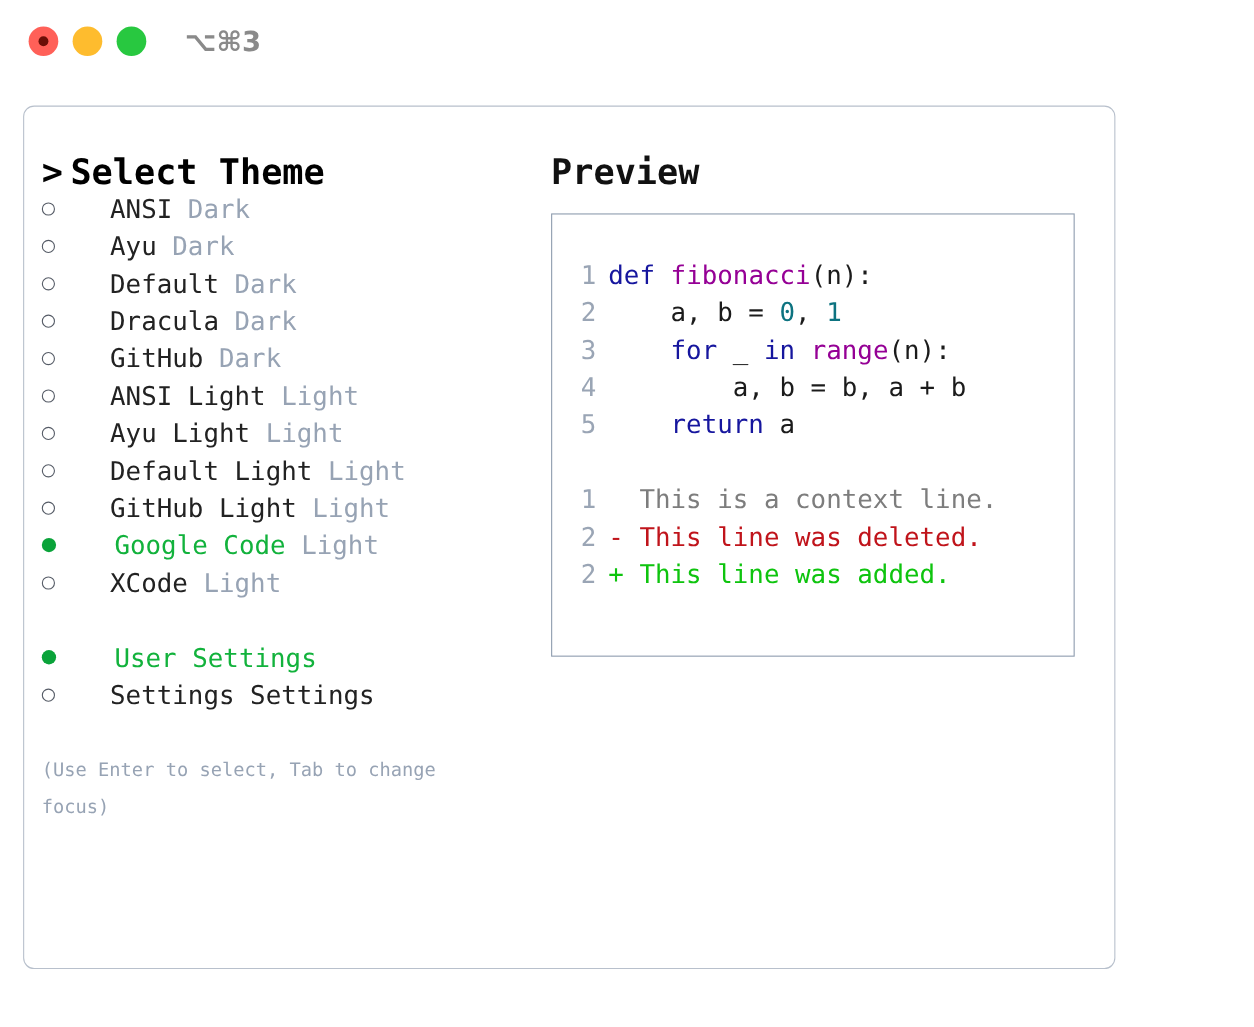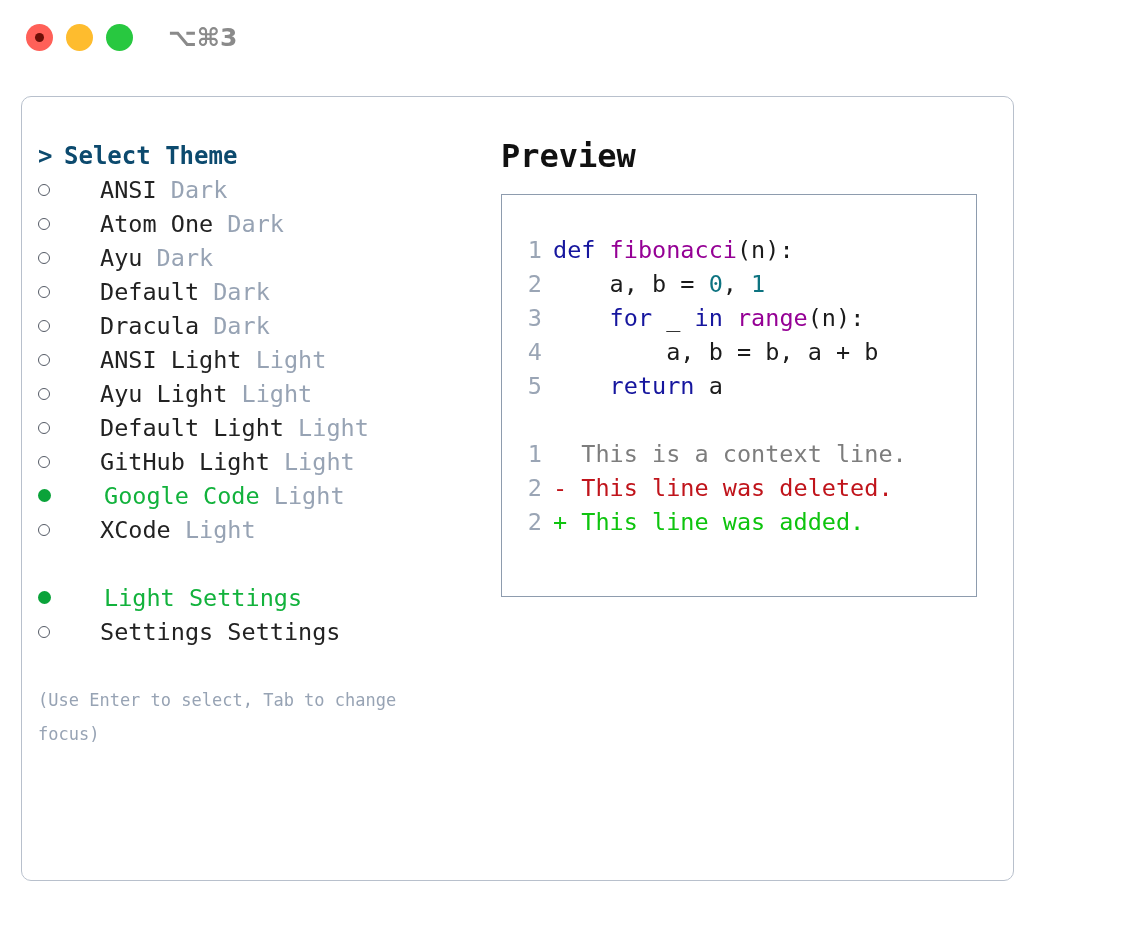--- a/index.html
+++ b/index.html
@@ -93,22 +93,22 @@
     white-space: nowrap;
     color: #1b1b1b;
   }
   .row .bullet {
     display: inline-block;
     width: 26px;
     text-align: left;
   }
   .hdr {
     font-weight: 700;
-    font-size: 24px;
-    color: #0c4a6e;
+    font-size: 32px;
+    color: #000000;
   }
   .hdr .bullet { font-weight: 700; }
   .dim   { color: #97a3b4; }
   .sel   { color: #12b23c; margin-left: 40px; }
   .plain { color: #222222; margin-left: 36px; }
   .filled-dot {
     display: inline-block;
     width: 13px; height: 13px;
     border-radius: 50%;
     background: #0aa33a;
@@ -202,36 +202,36 @@
   </div>
 
   <div class="panel">
 
     <div class="left-col">
       <div class="row hdr">
         <span class="bullet">&gt;</span><span>Select Theme</span>
       </div>
       <div id="theme-list">
           <div class="row"><span class="bullet"><span class="hollow-dot"></span></span><span class="plain">ANSI</span> <span class="dim">Dark</span></div>
-          <div class="row"><span class="bullet"><span class="hollow-dot"></span></span><span class="plain">Atom One</span> <span class="dim">Dark</span></div>
           <div class="row"><span class="bullet"><span class="hollow-dot"></span></span><span class="plain">Ayu</span> <span class="dim">Dark</span></div>
           <div class="row"><span class="bullet"><span class="hollow-dot"></span></span><span class="plain">Default</span> <span class="dim">Dark</span></div>
           <div class="row"><span class="bullet"><span class="hollow-dot"></span></span><span class="plain">Dracula</span> <span class="dim">Dark</span></div>
+          <div class="row"><span class="bullet"><span class="hollow-dot"></span></span><span class="plain">GitHub</span> <span class="dim">Dark</span></div>
           <div class="row"><span class="bullet"><span class="hollow-dot"></span></span><span class="plain">ANSI Light</span> <span class="dim">Light</span></div>
           <div class="row"><span class="bullet"><span class="hollow-dot"></span></span><span class="plain">Ayu Light</span> <span class="dim">Light</span></div>
           <div class="row"><span class="bullet"><span class="hollow-dot"></span></span><span class="plain">Default Light</span> <span class="dim">Light</span></div>
           <div class="row"><span class="bullet"><span class="hollow-dot"></span></span><span class="plain">GitHub Light</span> <span class="dim">Light</span></div>
           <div class="row"><span class="bullet"><span class="filled-dot"></span></span><span class="sel">Google Code</span> <span class="dim">Light</span></div>
           <div class="row"><span class="bullet"><span class="hollow-dot"></span></span><span class="plain">XCode</span> <span class="dim">Light</span></div>
         </div>
 
       <div class="spacer"></div>
 
       <div id="apply-list">
-          <div class="row"><span class="bullet"><span class="filled-dot"></span></span><span class="sel">Light Settings</span></div>
+          <div class="row"><span class="bullet"><span class="filled-dot"></span></span><span class="sel">User Settings</span></div>
           <div class="row"><span class="bullet"><span class="hollow-dot"></span></span><span class="plain">Settings Settings</span></div>
         </div>
 
       <div class="hint">(Use Enter to select, Tab to change focus)</div>
     </div>
 
     <div class="right-col">
       <div class="preview-title">Preview</div>
       <div class="preview-box">
         <div id="code-block">

